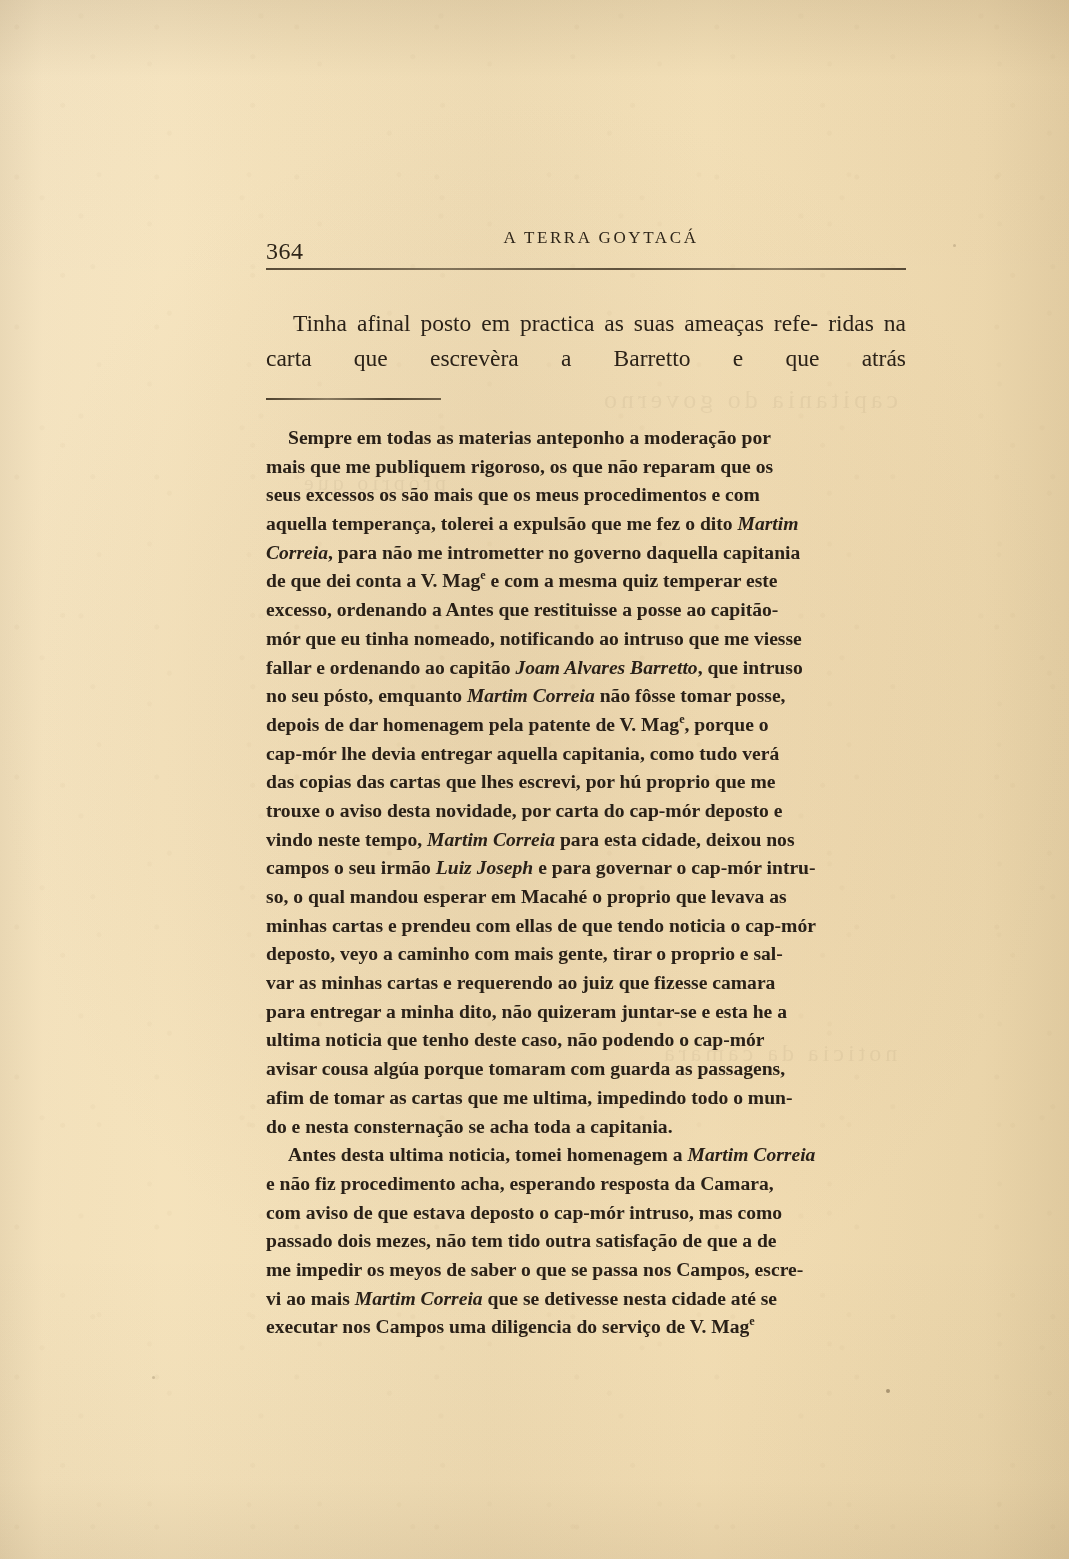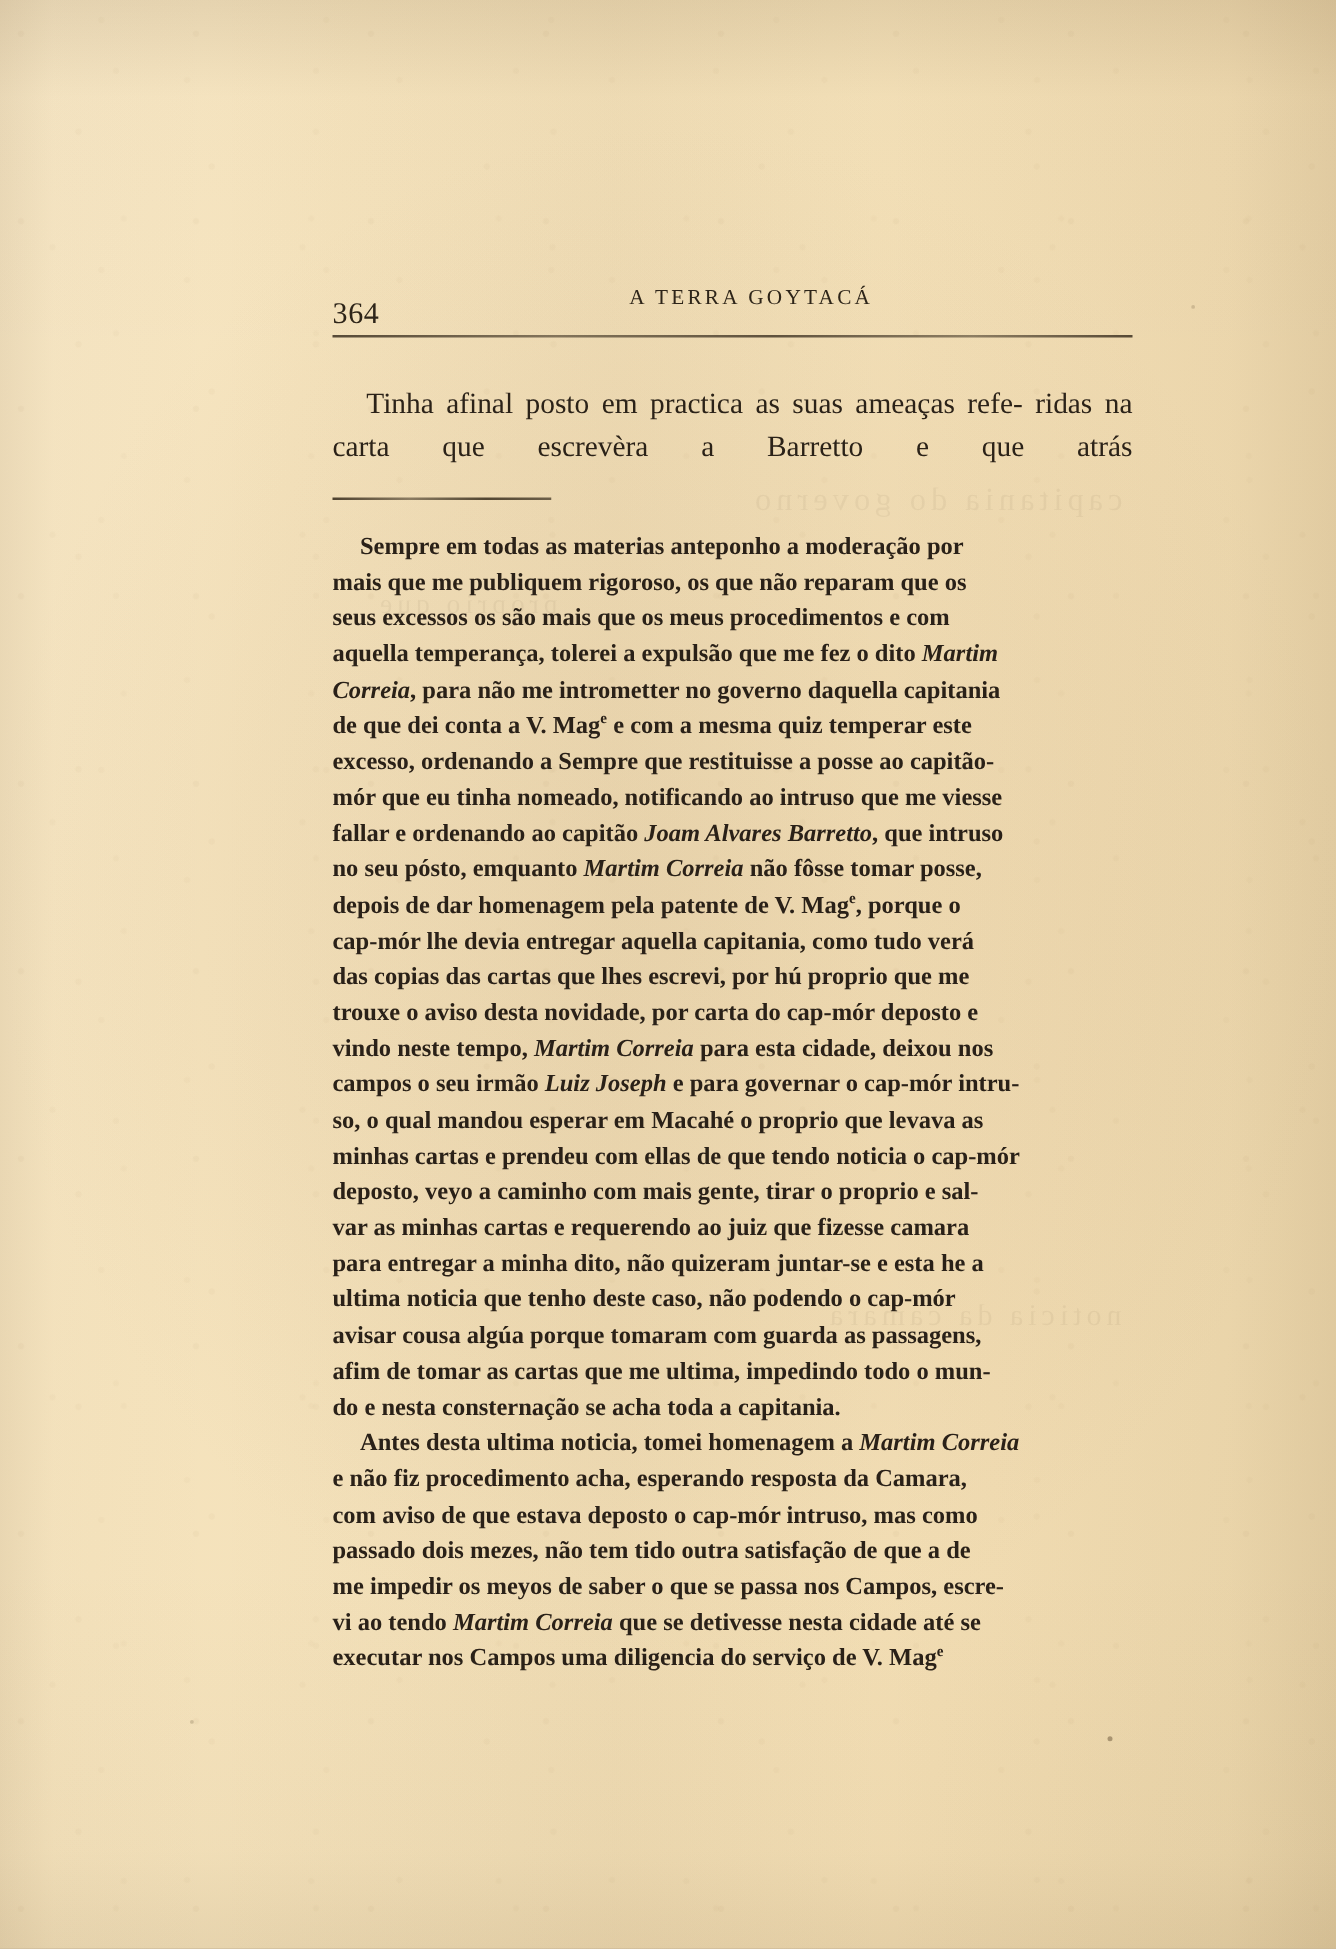--- a/index.html
+++ b/index.html
@@ -218,21 +218,21 @@
     <div class="rule-short"></div>
 
     <div class="quote">
       <div id="quote-p1">
           <div class="qline"><span class="ind">Sempre  em  todas  as  materias  anteponho  a  moderação  por</span></div>
           <div class="qline"><span>mais  que  me  publiquem  rigoroso,  os  que  não  reparam  que os</span></div>
           <div class="qline"><span>seus  excessos  os  são  mais  que  os  meus  procedimentos  e   com</span></div>
           <div class="qline"><span>aquella  temperança,  tolerei a expulsão que me fez o dito </span><i>Martim</i></div>
           <div class="qline"><i>Correia</i><span>,  para não me intrometter no governo daquella capitania</span></div>
           <div class="qline"><span>de  que  dei  conta  a  V.  Mag</span><sup>e</sup><span>  e com a mesma quiz temperar este</span></div>
-          <div class="qline"><span>excesso, ordenando a Sempre que restituisse a posse ao capitão-</span></div>
+          <div class="qline"><span>excesso, ordenando a Antes que restituisse a posse ao capitão-</span></div>
           <div class="qline"><span>mór que eu tinha nomeado, notificando ao intruso que me viesse</span></div>
           <div class="qline"><span>fallar e ordenando ao capitão </span><i>Joam Alvares Barretto</i><span>,  que  intruso</span></div>
           <div class="qline"><span>no  seu  pósto,  emquanto  </span><i>Martim   Correia</i><span>  não  fôsse tomar  posse,</span></div>
           <div class="qline"><span>depois  de  dar  homenagem  pela  patente  de  V.  Mag</span><sup>e</sup><span>,  porque  o</span></div>
           <div class="qline"><span>cap-mór  lhe  devia  entregar  aquella capitania,  como  tudo  verá</span></div>
           <div class="qline"><span>das  copias  das  cartas  que  lhes  escrevi,  por  hú  proprio  que  me</span></div>
           <div class="qline"><span>trouxe  o  aviso  desta  novidade,  por  carta  do  cap-mór  deposto  e</span></div>
           <div class="qline"><span>vindo  neste  tempo,  </span><i>Martim  Correia</i><span>  para  esta  cidade,  deixou  nos</span></div>
           <div class="qline"><span>campos  o  seu  irmão  </span><i>Luiz  Joseph</i><span>  e  para  governar o cap-mór intru-</span></div>
           <div class="qline"><span>so,  o  qual  mandou  esperar  em  Macahé o proprio que levava as</span></div>
@@ -244,19 +244,19 @@
           <div class="qline"><span>avisar cousa algúa porque  tomaram  com guarda as passagens,</span></div>
           <div class="qline"><span>afim de tomar as cartas que me ultima, impedindo todo o mun-</span></div>
           <div class="qline"><span>do e nesta consternação se acha toda a capitania.</span></div>
         </div>
       <div id="quote-p2">
           <div class="qline"><span class="ind">Antes desta ultima noticia, tomei homenagem a </span><i>Martim  Correia</i></div>
           <div class="qline"><span>e  não  fiz  procedimento  acha,  esperando  resposta  da  Camara,</span></div>
           <div class="qline"><span>com  aviso  de  que  estava  deposto o cap-mór intruso,  mas como</span></div>
           <div class="qline"><span>passado dois mezes, não tem  tido outra satisfação de que a de</span></div>
           <div class="qline"><span>me impedir os meyos de saber o que se passa nos Campos, escre-</span></div>
-          <div class="qline"><span>vi  ao  tendo  </span><i>Martim  Correia</i><span>  que se detivesse nesta cidade até se</span></div>
+          <div class="qline"><span>vi  ao  mais  </span><i>Martim  Correia</i><span>  que se detivesse nesta cidade até se</span></div>
           <div class="qline"><span>executar nos Campos uma diligencia  do  serviço  de  V.  Mag</span><sup>e</sup></div>
         </div>
     </div>
 
   </div>
 </div>
 
 </body></html>

